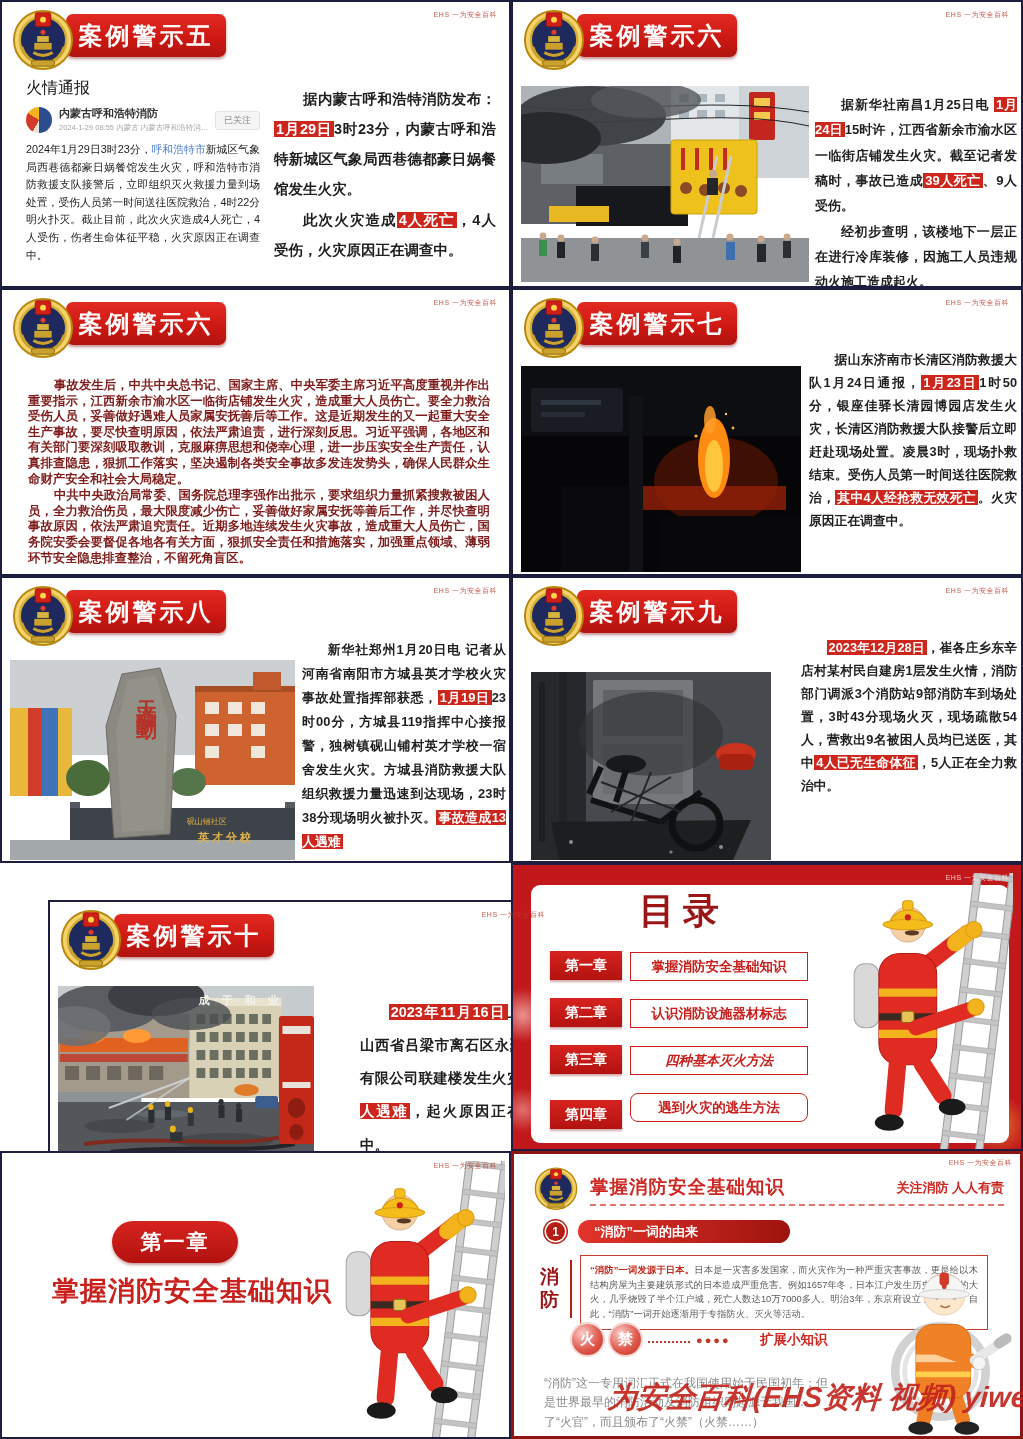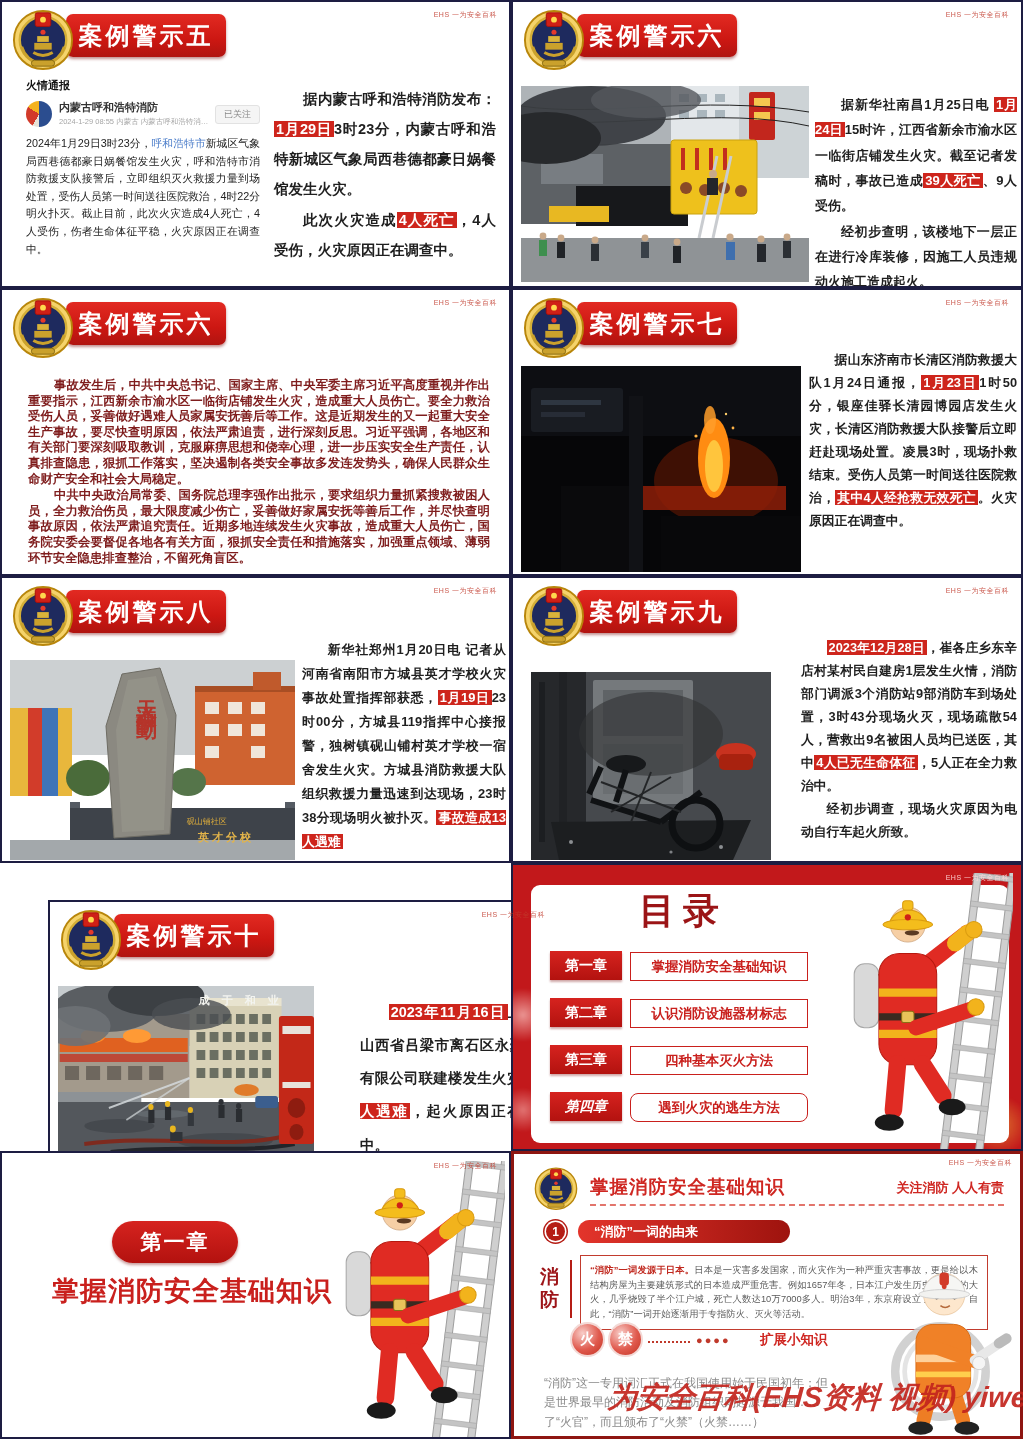--- a/index.html
+++ b/index.html
@@ -16,21 +16,21 @@
   .corner-mark{position:absolute;right:12px;top:8px;font-size:7px;color:#c0392b;opacity:.85;
     letter-spacing:.5px;z-index:5;white-space:nowrap;}
   .corner-mark.light{color:#ffd9d9;opacity:.9;}
   
   .hl{background:#ce251c;color:#fff;padding:0 2px;font-weight:800;}
   .case-text{position:absolute;color:#1f1f1f;font-weight:700;text-align:justify;}
   .case-text p{margin:0;text-indent:2em;}
   .blue-link{color:#4a7cc9;}
   
   .s5-left{position:absolute;left:24px;top:76px;width:234px;}
-  .s5-report-title{font-size:11px;font-weight:700;color:#111;margin-bottom:7px;}
+  .s5-report-title{font-size:16px;font-weight:400;color:#111;margin-bottom:7px;}
   .weibo-card{position:relative;padding-right:84px;}
   .weibo-avatar{position:absolute;left:0;top:1px;width:26px;height:26px;border-radius:50%;
     background:conic-gradient(#2b4d8f 0 50%,#e8e2d6 50% 58%,#d23a2a 58% 84%,#f4b21e 84% 100%);}
   .weibo-name{margin-left:33px;font-size:11px;font-weight:800;color:#333;}
   .weibo-meta{margin-left:33px;font-size:7.5px;color:#a6a6a6;white-space:nowrap;overflow:hidden;
     text-overflow:ellipsis;width:150px;margin-top:2px;}
   .follow-btn{position:absolute;right:0;top:5px;font-size:9px;color:#8a8a8a;background:#f5f5f5;
     border:1px solid #e2e2e2;border-radius:3px;padding:2px 8px;}
   .weibo-body{margin-top:8px;font-size:10.8px;line-height:1.63;color:#222;text-align:justify;}
   .s5-right{left:272px;top:82px;width:222px;font-size:14.5px;line-height:2.08;}
@@ -382,21 +382,20 @@
           </g>
         <ellipse cx="205" cy="82" rx="20" ry="11" fill="#c8321f"></ellipse>
         <rect x="188" y="82" width="34" height="16" rx="5" fill="#a8220f"></rect>
         <circle cx="40" cy="170" r="2" fill="#8b8e91"></circle>
           <circle cx="190" cy="175" r="2" fill="#8b8e91"></circle>
           <circle cx="140" cy="180" r="1.6" fill="#7e8184"></circle>
       </svg>
     </div>
     <div class="case-text s9-text">
       <p><span class="hl">2023年12月28日</span><span>，崔各庄乡东辛店村某村民自建房1层发生火情，消防部门调派3个消防站9部消防车到场处置，3时43分现场火灭，现场疏散54人，营救出9名被困人员均已送医，其中</span><span class="hl">4人已无生命体征</span><span>，5人正在全力救治中。</span></p>
-      <p><span>经初步调查，现场火灾原因为电动自行车起火所致。</span></p>
     </div>
   </div>
 
   <div class="slide" style="left:0;top:900px;width:511px;height:288px;margin-left:48px;">
     <span class="emblem"><svg viewBox="0 0 64 64">
   <ellipse cx="32" cy="33" rx="30" ry="30" fill="#f5d36b" stroke="#b8860b" stroke-width="2"></ellipse>
   <ellipse cx="32" cy="33" rx="24" ry="24" fill="#1e2a5e" stroke="#d4af37" stroke-width="2.5"></ellipse>
   <path d="M10,40 Q14,54 30,58" stroke="#caa12c" stroke-width="3" fill="none"></path>
   <path d="M54,40 Q50,54 34,58" stroke="#caa12c" stroke-width="3" fill="none"></path>
   <rect x="24" y="5" width="16" height="14" rx="2" fill="#cf2017" stroke="#a80f0a"></rect>
@@ -504,24 +503,24 @@
     <div class="toc-row">
       <div class="toc-num" style="left:37px;top:86px;">第一章</div>
       <div class="toc-label" style="left:117px;top:87px;">掌握消防安全基础知识</div>
     </div>
     <div class="toc-row">
       <div class="toc-num" style="left:37px;top:133px;">第二章</div>
       <div class="toc-label" style="left:117px;top:134px;">认识消防设施器材标志</div>
     </div>
     <div class="toc-row">
       <div class="toc-num" style="left:37px;top:180px;">第三章</div>
-      <div class="toc-label" style="left:117px;top:181px;">四种基本灭火方法</div>
+      <div class="toc-label" style="left:117px;top:181px;font-style:italic;">四种基本灭火方法</div>
     </div>
     <div class="toc-row">
-      <div class="toc-num" style="left:37px;top:227px;font-style:italic;">第四章</div>
+      <div class="toc-num" style="left:37px;top:235px;">第四章</div>
       <div class="toc-label" style="left:117px;top:228px;border-radius:8px;">遇到火灾的逃生方法</div>
     </div>
     <span class="ff-red" style="left:335px;top:8px;width:165px;height:276px;"><svg viewBox="0 0 160 270" preserveAspectRatio="xMidYMid meet">
   <g transform="rotate(7 120 135)">
     <rect x="106" y="-15" width="7" height="300" fill="#cfcfcf" stroke="#9f9f9f" stroke-width="1"></rect>
     <rect x="140" y="-15" width="7" height="300" fill="#cfcfcf" stroke="#9f9f9f" stroke-width="1"></rect>
     <g fill="#c4c4c4" stroke="#9f9f9f" stroke-width=".5">
       <rect x="106" y="0" width="41" height="5"></rect>
               <rect x="106" y="28" width="41" height="5"></rect>
       <rect x="106" y="56" width="41" height="5"></rect>

